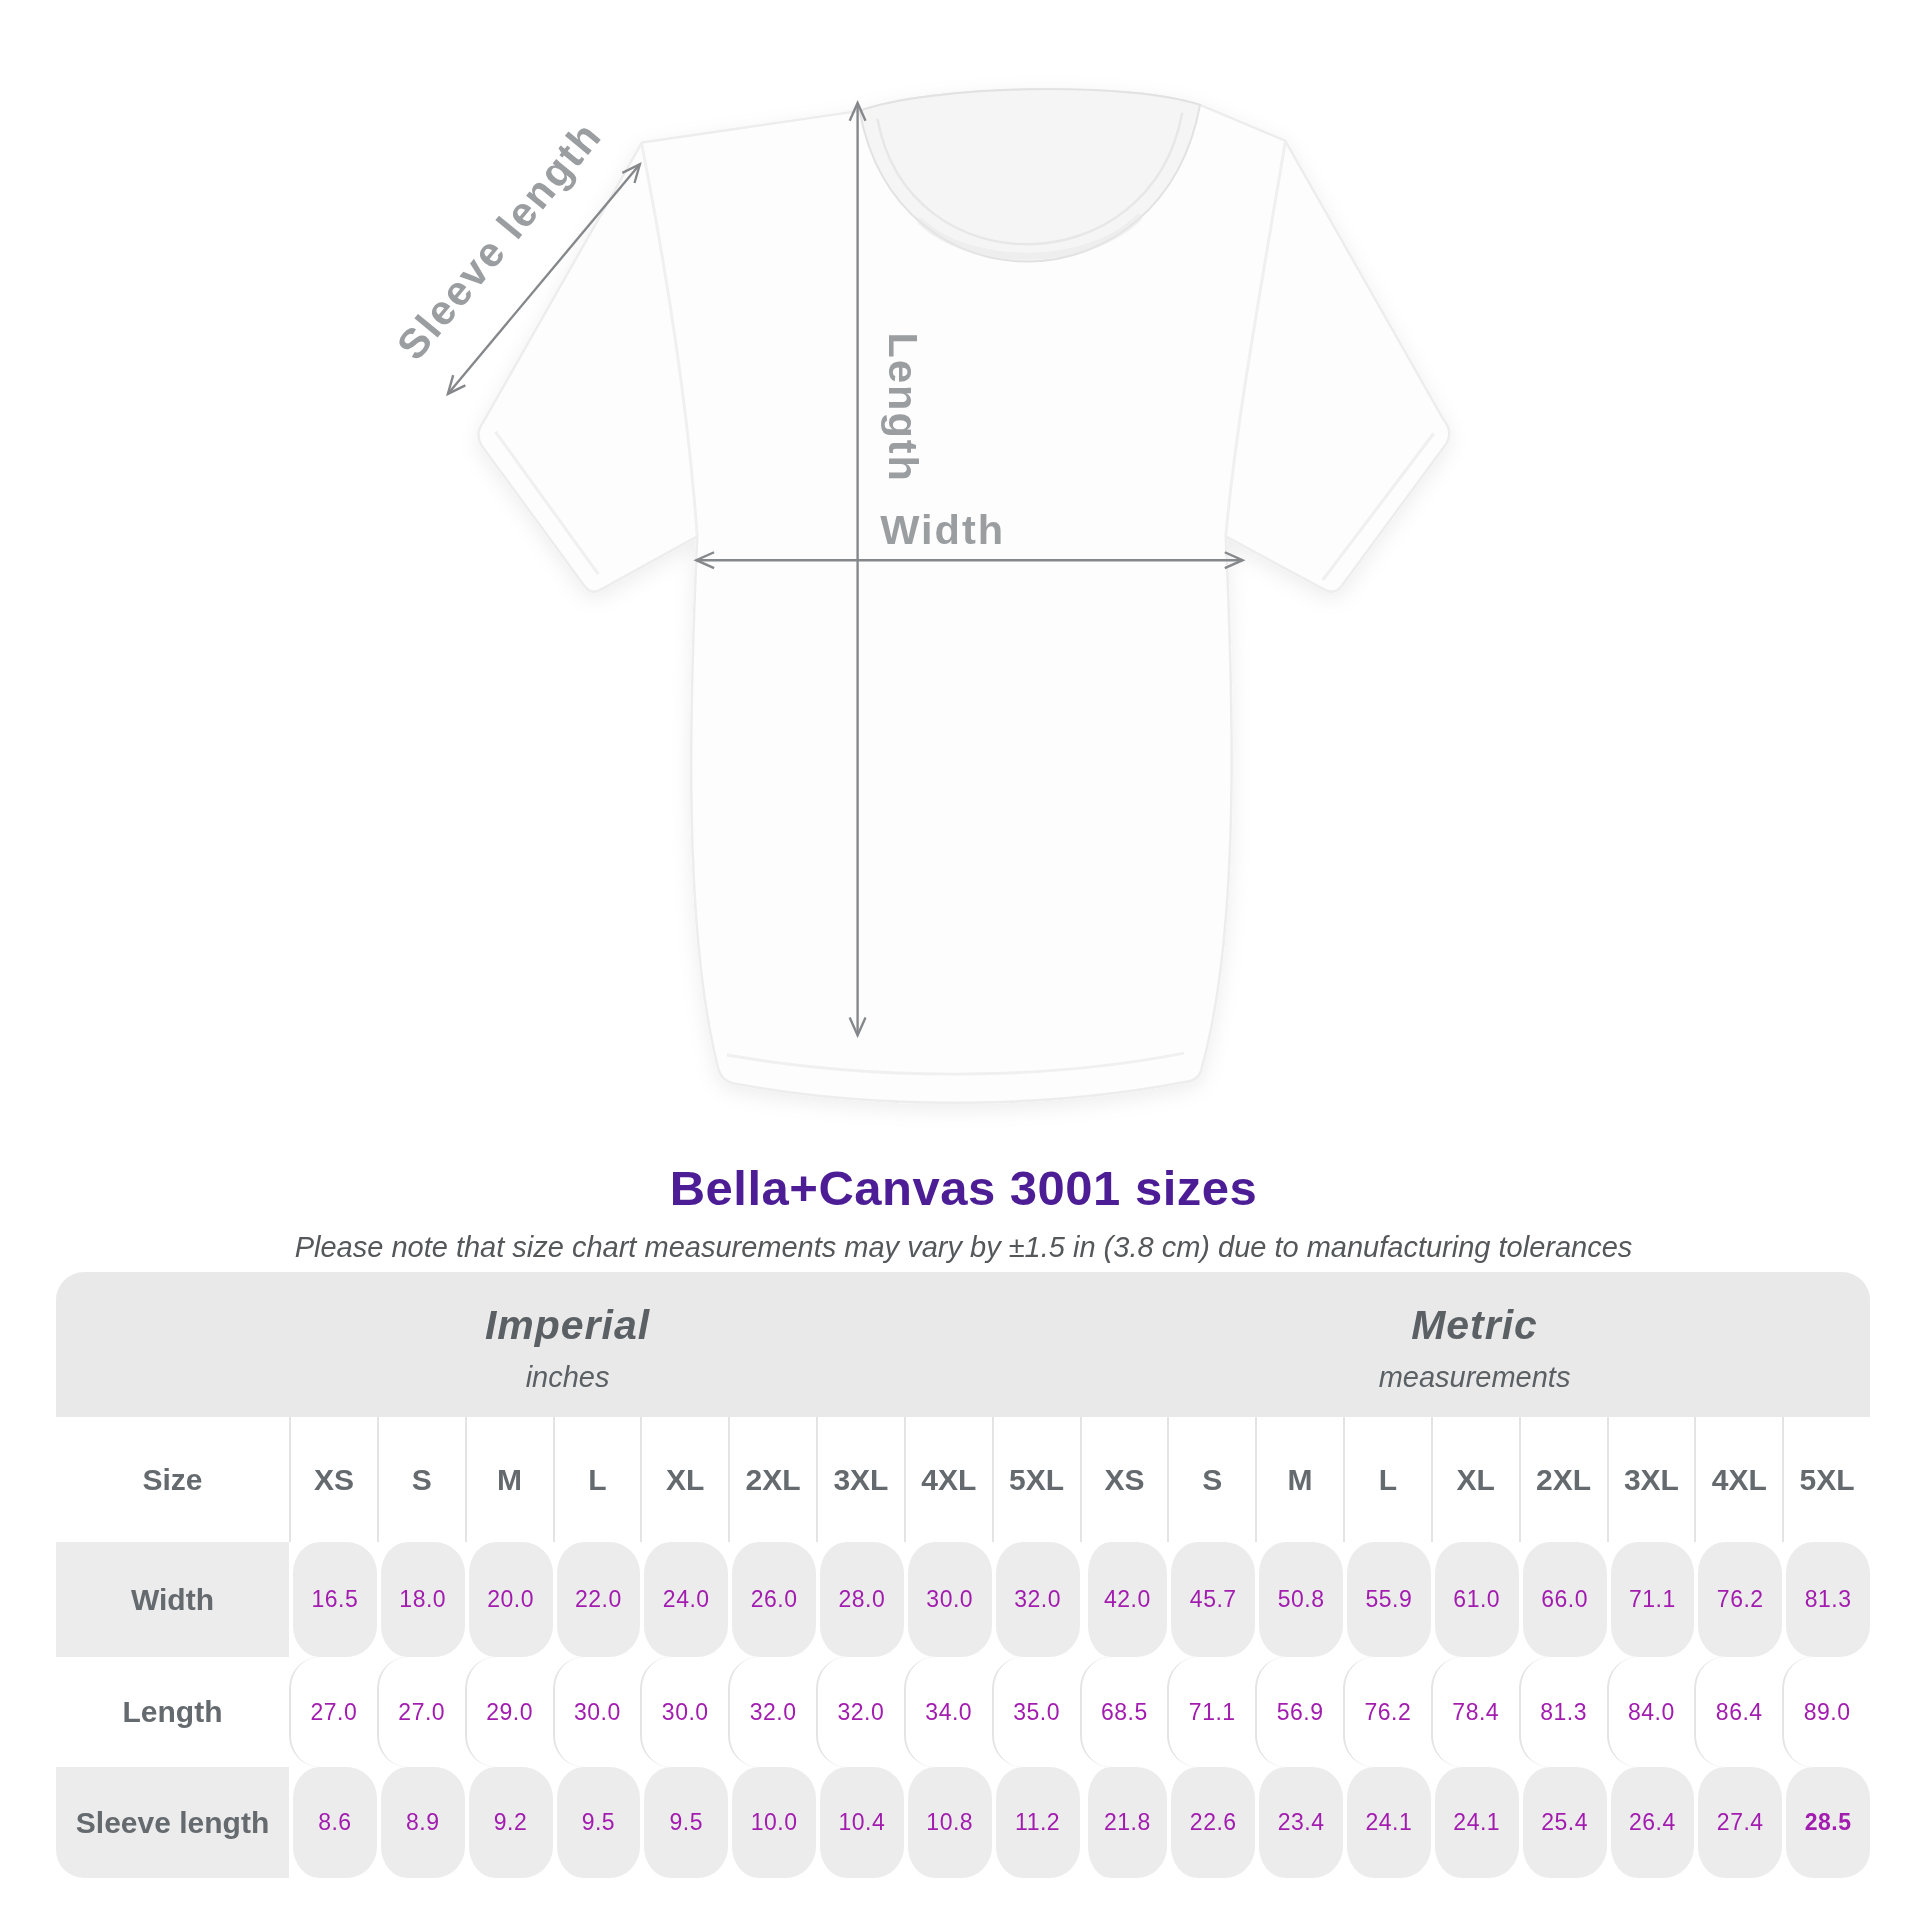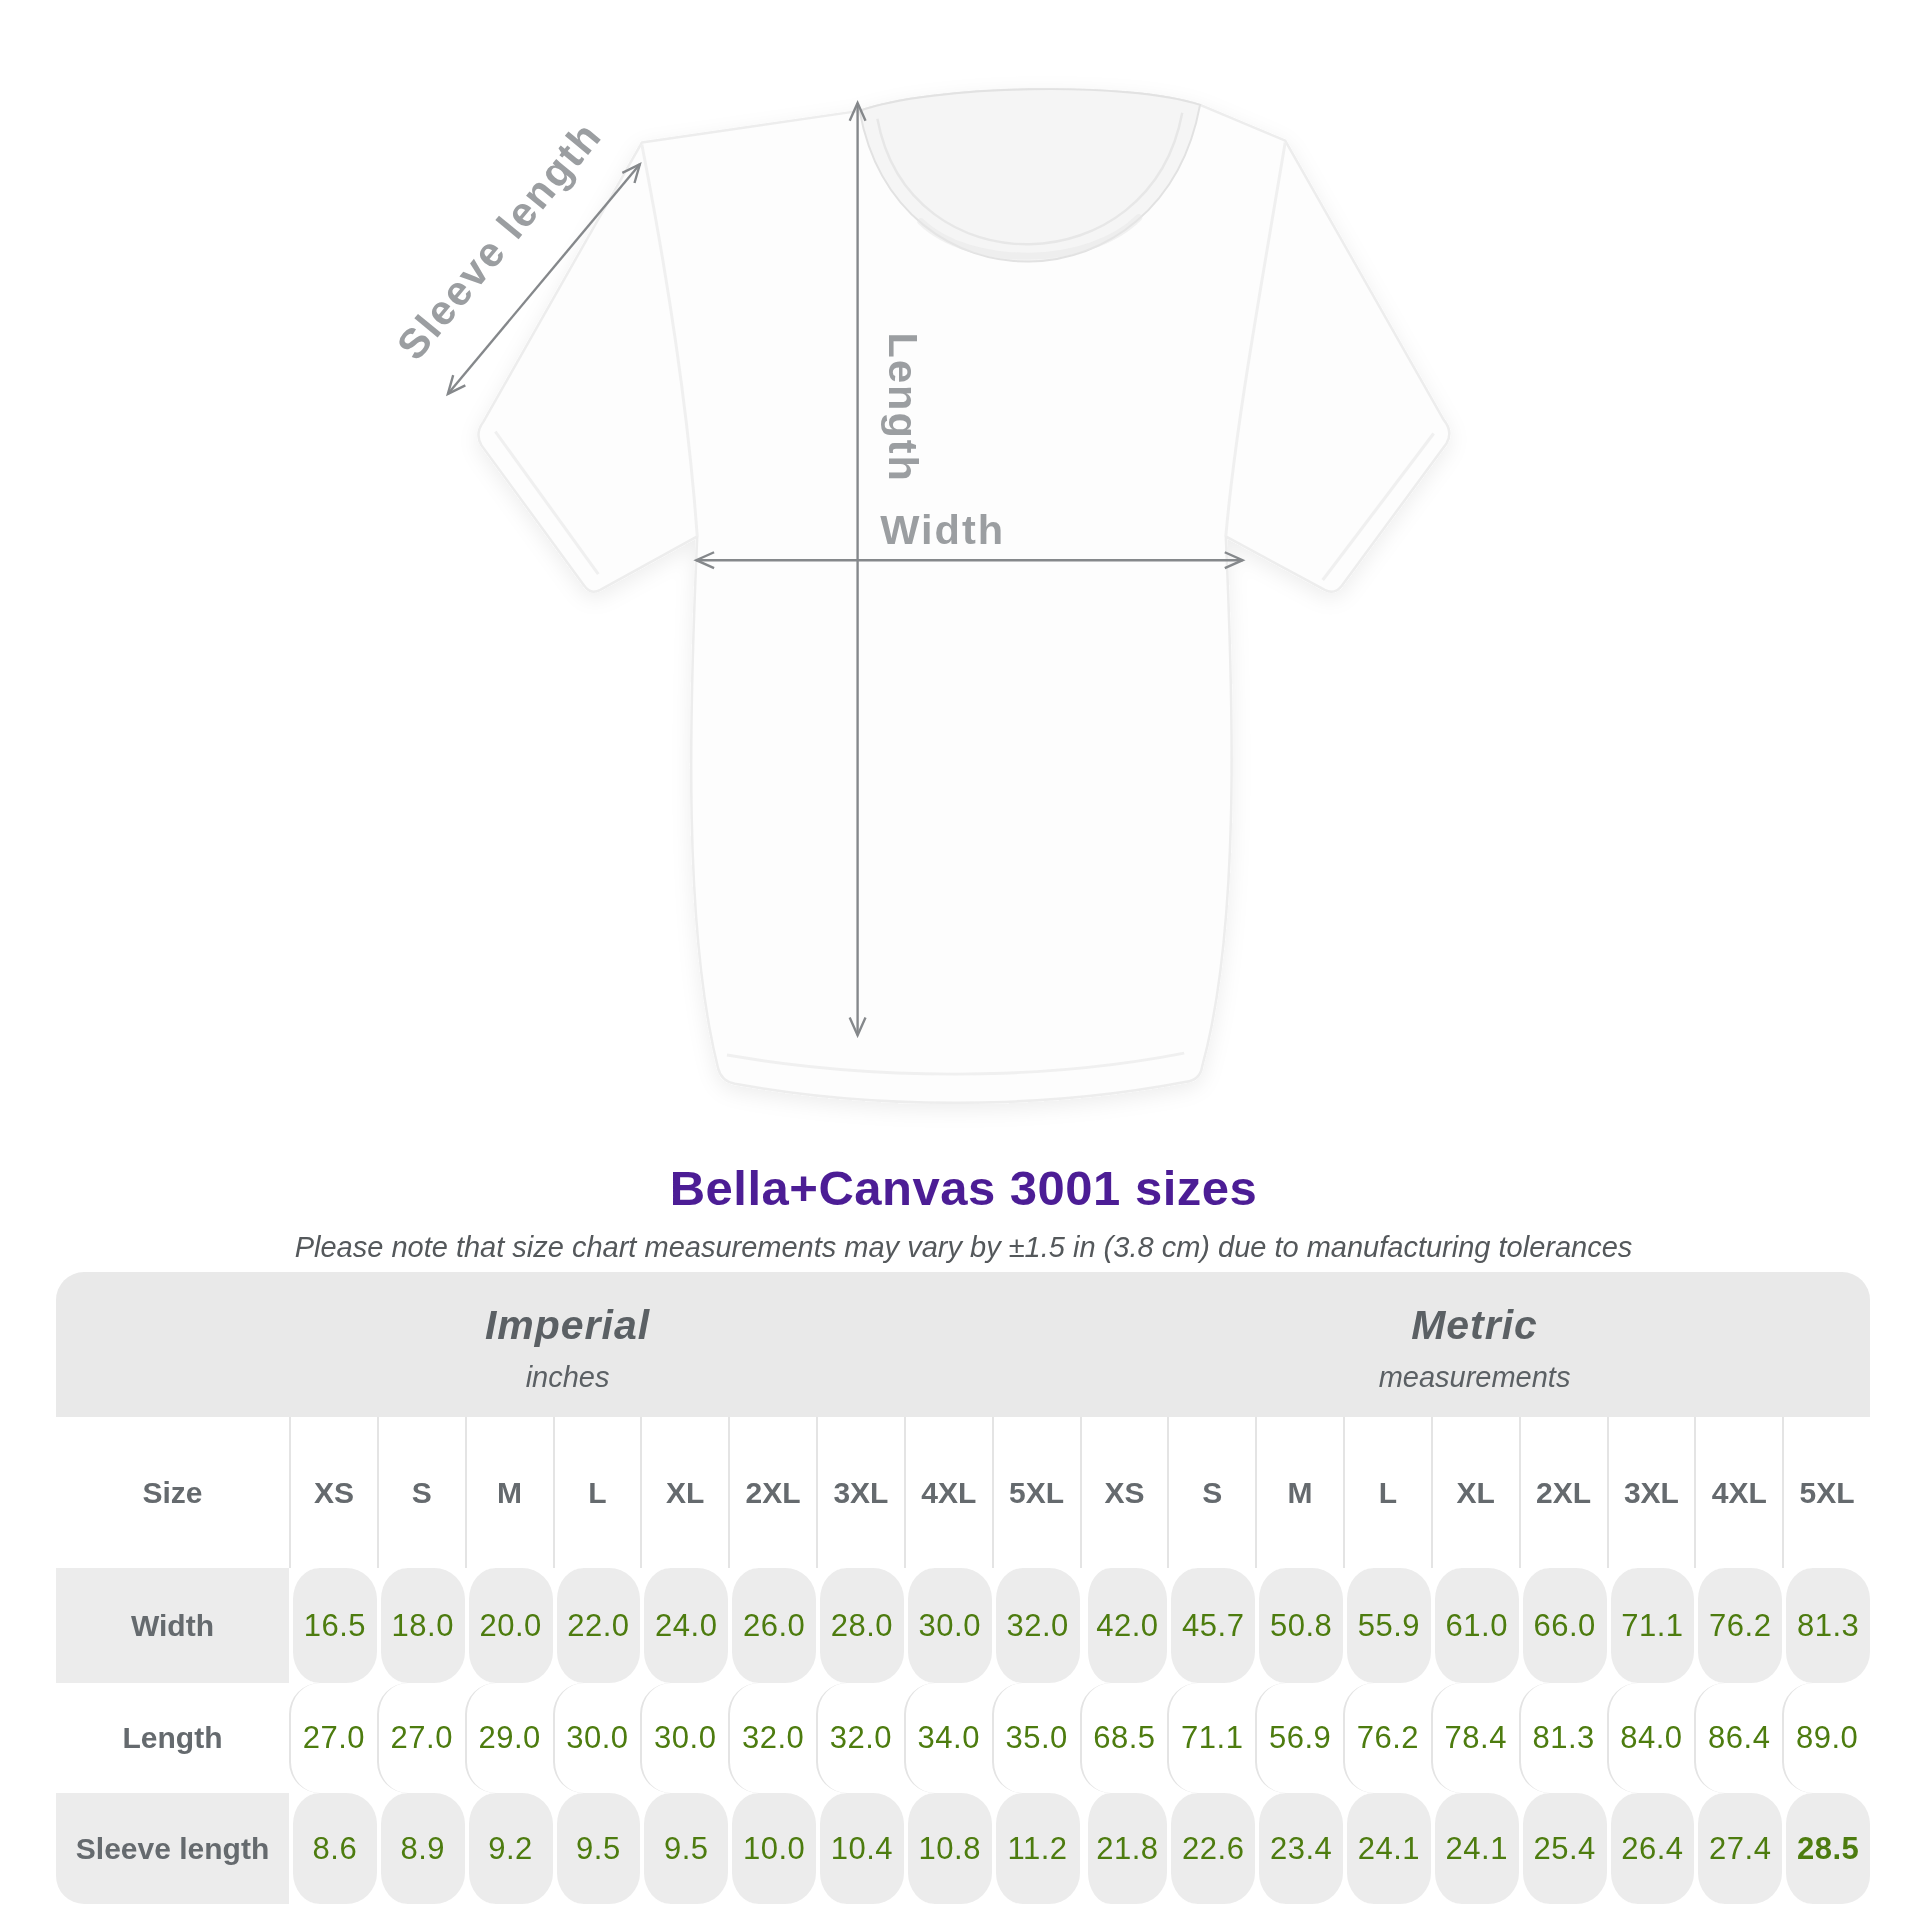--- a/index.html
+++ b/index.html
@@ -18,29 +18,29 @@
   .size-table{position:absolute;top:1272px;left:56px;width:1814px;}
   .band{height:145px;background:#e9e9e9;border-radius:28px 28px 0 0;display:flex;}
   .band-sec{display:flex;flex-direction:column;align-items:center;padding-top:30px;box-sizing:border-box;}
   .band-sec.imperial{width:56.4%;}
   .band-sec.metric{width:43.6%;}
   .sec-title{font-size:41px;font-weight:bold;font-style:italic;color:#5b6064;letter-spacing:1px;}
   .sec-unit{font-size:29px;font-style:italic;color:#5b6064;margin-top:12px;}
 
   .grid{display:grid;grid-template-columns:233px repeat(18,1fr);}
   .cell{display:flex;align-items:center;justify-content:center;box-sizing:border-box;}
-  .cell.head{height:151px;background:#ffffff;border-left:2px solid #e4e4e4;
+  .cell.head{height:125px;background:#ffffff;border-left:2px solid #e4e4e4;
              font-weight:bold;font-size:30px;color:#656a6e;}
   .cell.white{background:#ffffff;border-left:2px solid #e4e4e4;}
   .cell.gray{background:#ececec;border-left:4px solid #ffffff;}
   .cell.r0{height:115px;}
   .cell.r1{height:110px;}
   .cell.r2{height:111px;}
   .cell.lab{border-left:none;font-weight:bold;font-size:30px;color:#656a6e;}
-  .cell.val{font-size:31px;color:#4d7c0f;letter-spacing:0.5px;border-radius:31px;}
+  .cell.val{font-size:23px;color:#a21caf;letter-spacing:0.5px;border-radius:31px;}
   .cell.gray.secb{border-left-width:8px;}
   .cell.corner-l{border-bottom-left-radius:28px;}
   .cell.corner-r{border-bottom-right-radius:28px;font-weight:bold;}
 </style>
 </head>
 <body>
 
 <div class="diagram">
   <svg viewBox="0 0 1946 1170">
     <defs>

